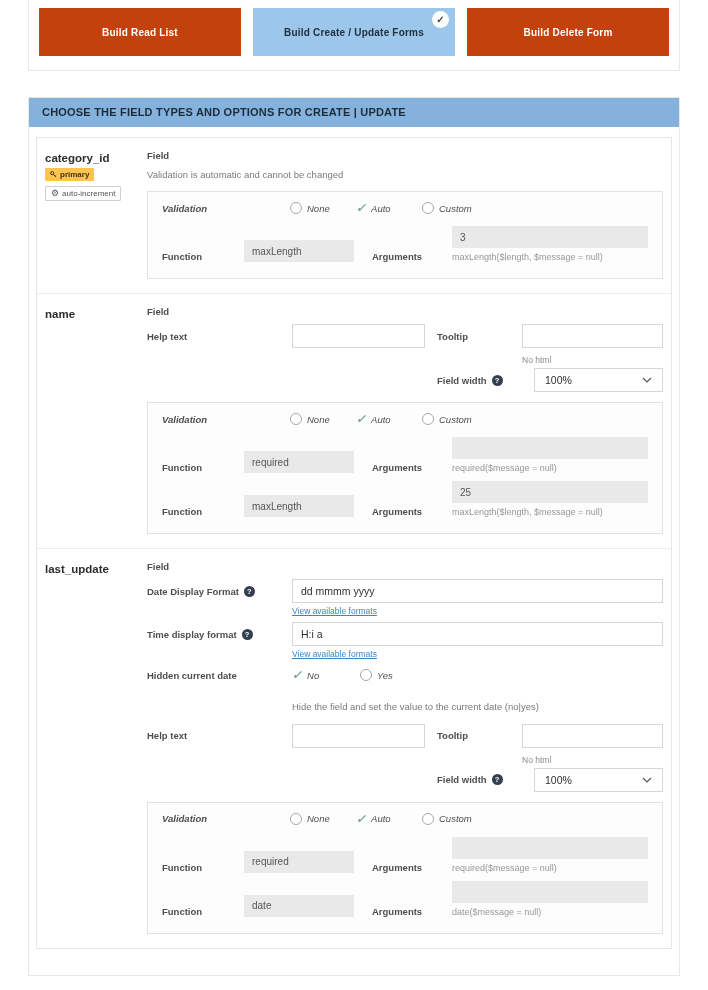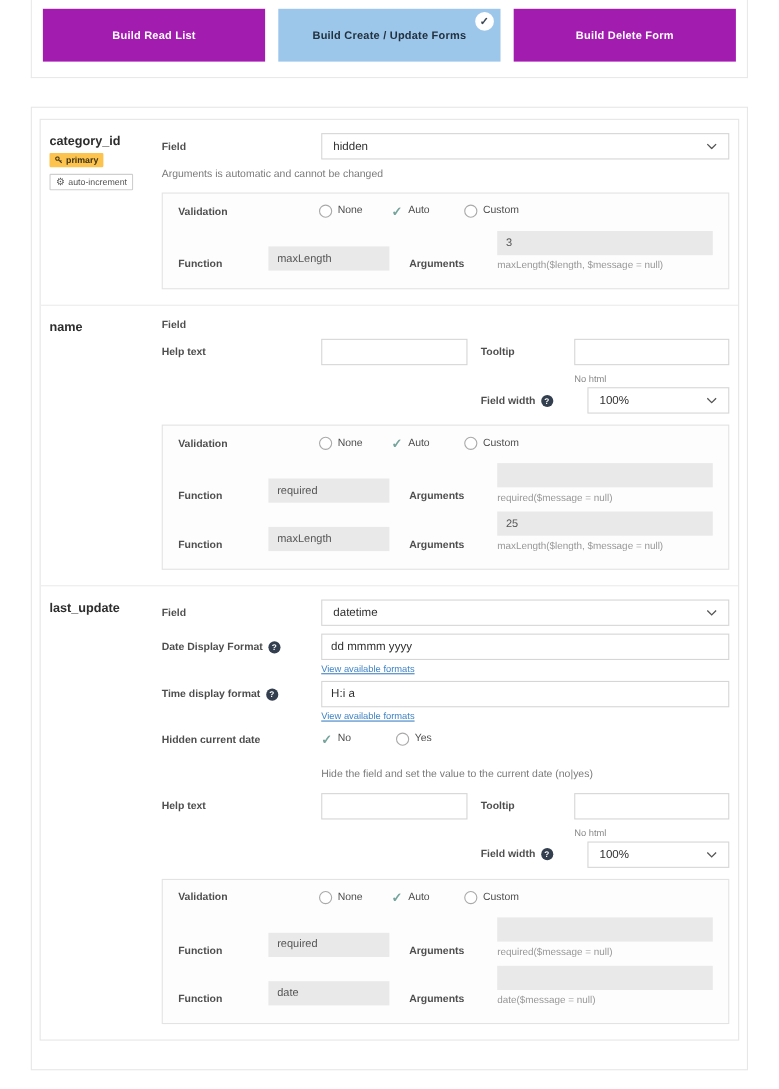--- a/index.html
+++ b/index.html
@@ -11,21 +11,21 @@
   .page { min-height:990px; display:flex; flex-direction:column; }
 
   
   .top-card {
     margin:0 28px; border:1px solid #e9e9e9; border-top:0;
     padding:8px 10px 14px; display:flex; gap:12px; background:#fff;
   }
   .tab {
     flex:1; height:48px; display:flex; align-items:center; justify-content:center;
     font-size:10px; font-weight:700; cursor:pointer; position:relative;
-    background:#a21caf; color:#fff; letter-spacing:.2px;
+    background:#c2410c; color:#fff; letter-spacing:.2px;
   }
   .tab.active { background:#9cc6ea; color:#22313f; }
   .tab-check {
     position:absolute; top:3px; right:6px; width:17px; height:17px; border-radius:50%;
     background:#fff; color:#3c4854; font-size:10px; font-weight:700;
     display:flex; align-items:center; justify-content:center;
   }
 
   
   .main-card { margin:26px 28px 0; border:1px solid #e7e7e7; background:#fff; }
@@ -82,22 +82,22 @@
   .tiny-note { font-size:8.5px; color:#8a8a8a; }
   .link { font-size:8.5px; color:#3f83c6; text-decoration:underline; cursor:pointer; display:inline-block; margin:1px 0 4px; }
   .qicon {
     width:11px; height:11px; border-radius:50%; background:#333f4e; color:#fff;
     font-size:7.5px; font-weight:700; display:inline-flex; align-items:center;
     justify-content:center; flex-shrink:0;
   }
 
   .vpanel { border:1px solid #e3e3e3; background:#fdfdfd; padding:10px 14px 8px; margin-top:10px; }
   .vrow { display:flex; align-items:center; margin-bottom:12px; }
-  .vlbl { width:128px; flex-shrink:0; font-size:9.5px; font-weight:700; color:#4e4e4e; }
-  .opt { display:flex; align-items:flex-start; gap:5px; width:66px; font-size:9.5px; color:#4e4e4e; cursor:pointer; } .opt.w68 { width:68px; }
+  .vlbl { width:128px; flex-shrink:0; font-size:9.5px; font-weight:700; color:#4e4e4e;font-style:italic; }
+  .opt { display:flex; align-items:center; gap:5px; width:66px; font-size:9.5px; color:#4e4e4e; cursor:pointer;font-style:italic; } .opt.w68 { width:68px; }
   .radio { width:12px; height:12px; border:1px solid #a9a9a9; border-radius:50%; background:#fff; flex-shrink:0; }
   .checkmark { color:#74a49a; font-size:12px; font-weight:700; line-height:1; }
 
   .fnrow { display:flex; align-items:flex-end; margin-bottom:8px; }
   .fnlbl { width:82px; flex-shrink:0; font-size:9.5px; font-weight:700; color:#4e4e4e; padding-top:5px; }
   .fninput {
     width:110px; flex-shrink:0; height:22px; background:#e9e9e9; border:0; padding:0 8px;
     font-size:10px; color:#555; font-family:"Liberation Sans",sans-serif;
   }
   .arglbl { width:80px; flex-shrink:0; margin-left:18px; font-size:9.5px; font-weight:700; color:#4e4e4e; padding-top:5px; }
@@ -119,20 +119,21 @@
     <div class="tab active">
       <span class="tab-check">✓</span>
       <span>Build Create / Update Forms</span>
     </div>
     <div class="tab">
       <span>Build Delete Form</span>
     </div>
   </div>
 
   <div class="main-card">
+    <div class="panel-header">CHOOSE THE FIELD TYPES AND OPTIONS FOR CREATE | UPDATE</div>
     <div class="panel-body">
 
       <div class="block">
 
 
         <div class="frow">
           <div class="fleft">
             <div class="fname">category_id</div>
             <div>
               <span class="badge-primary">
@@ -146,29 +147,23 @@
             <div>
               <span class="badge-auto">
                 <span class="gear-glyph">⚙</span>
                 <span>auto-increment</span>
               </span>
             </div>
           </div>
           <div class="fmain">
             <div class="crow">
               <div class="clbl">Field</div>
-              <div class="sel">
-                <span>hidden</span>
-                <svg class="chev" viewBox="0 0 10 6">
-                  <polyline points="1,1 5,5 9,1" fill="none" stroke="#555" stroke-width="1.2"></polyline>
-                </svg>
-              </div>
             </div>
             <div class="note">
-              <div>Arguments is automatic and cannot be changed</div>
+              <div>Validation is automatic and cannot be changed</div>
             </div>
             <div class="vpanel">
               <div class="vrow">
                 <div class="vlbl">Validation</div>
                 <div class="opt">
                   <span class="radio"></span>
                   <span>None</span>
                 </div>
                 <div class="opt">
                   <span class="checkmark">✓</span>
@@ -261,26 +256,20 @@
           </div>
         </div>
 
         <div class="frow">
           <div class="fleft">
             <div class="fname">last_update</div>
           </div>
           <div class="fmain">
             <div class="crow">
               <div class="clbl">Field</div>
-              <div class="sel">
-                <span>datetime</span>
-                <svg class="chev" viewBox="0 0 10 6">
-                  <polyline points="1,1 5,5 9,1" fill="none" stroke="#555" stroke-width="1.2"></polyline>
-                </svg>
-              </div>
             </div>
             <div class="crow" style="margin-bottom:2px;">
               <div class="clbl">
                 <span>Date Display Format</span>
                 <span class="qicon">?</span>
               </div>
               <input class="txt flex1" value="dd mmmm yyyy" style="">
             </div>
             <div class="crow" style="margin-bottom:2px;">
               <div class="sp145"></div>

